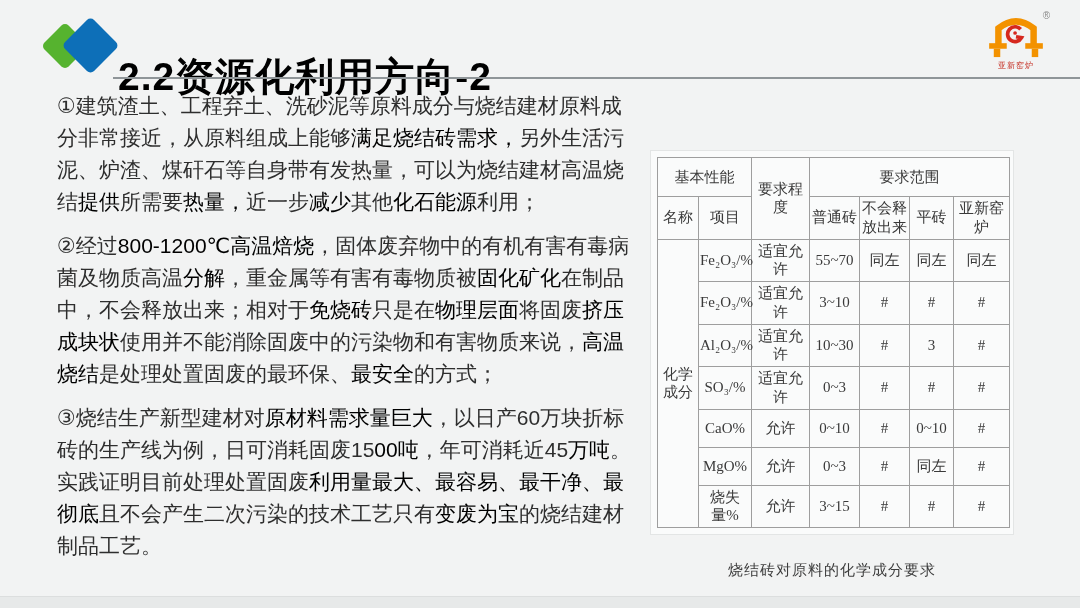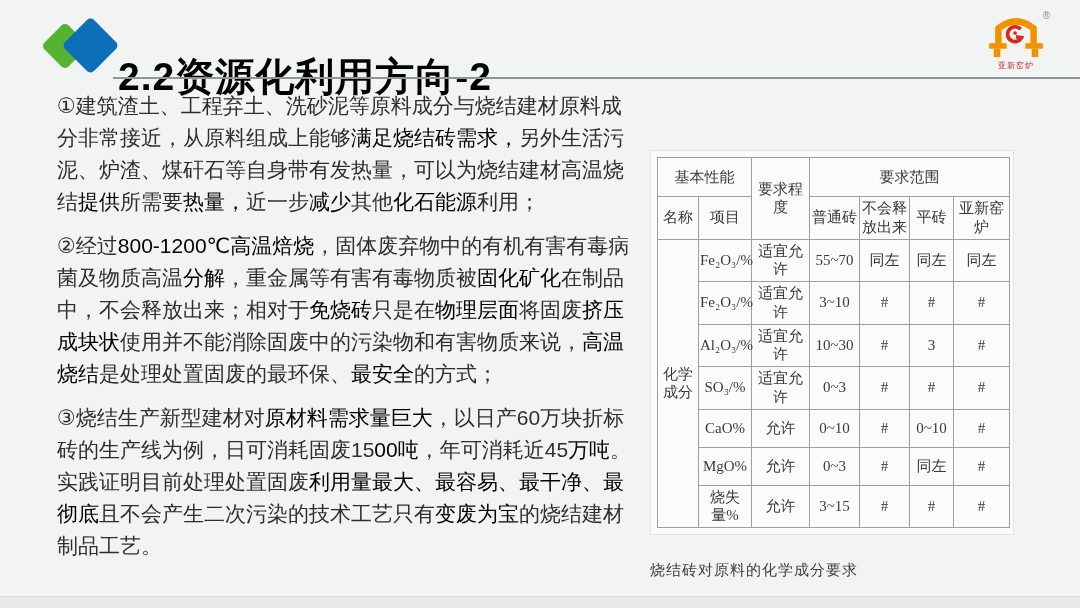--- a/index.html
+++ b/index.html
@@ -47,21 +47,21 @@
     font-size:15px;color:#3a3a3a;padding-left:33px;
   }
   table.req th,table.req td{
     border:1px solid #9e9e9e;text-align:center;vertical-align:middle;
     padding:2px 1px;font-weight:normal;line-height:1.25;
   }
   table.req tr.hdr1 th{height:34px;}
   table.req tr.hdr2 th{height:34px;}
   table.req tbody td{height:33px;}
   .table-caption{
-    margin-top:26px;text-align:left;font-size:15px;color:#3c3c3c;
+    margin-top:26px;text-align:center;font-size:15px;color:#3c3c3c;
     font-weight:500;letter-spacing:1px;
   }
 </style>
 </head>
 <body>
 
 <div class="slide">
 
   <span class="diamond green"></span>
   <span class="diamond blue"></span>

